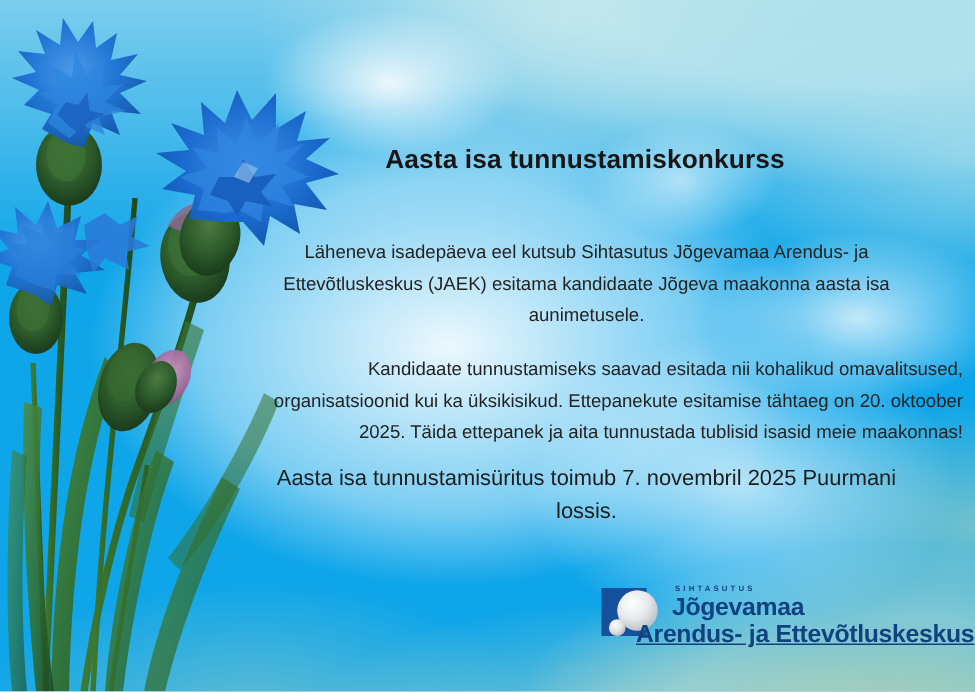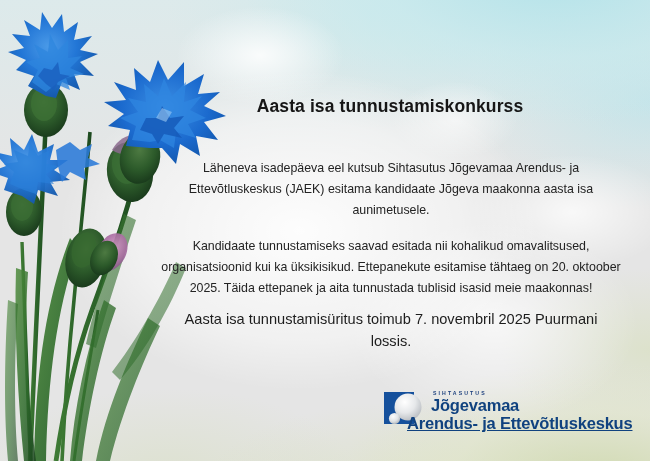--- a/index.html
+++ b/index.html
@@ -6,21 +6,21 @@
     margin: 0;
     padding: 0;
     background: #ffffff;
   }
   #poster {
     position: relative;
     width: 650px;
     height: 461px;
     overflow: hidden;
     font-family: "Liberation Sans", sans-serif;
-    background: #e5e5e5;
+    background: #0ea5e9;
   }
 
   
   .bg-layer {
     position: absolute;
     inset: 0;
     pointer-events: none;
   }
   .bg-sky {
     background:
@@ -84,39 +84,40 @@
   }
   .para-1 {
     left: 10px;
     top: 158px;
     width: 462px;
     font-size: 12.4px;
     line-height: 21px;
     text-align: center;
   }
   .para-2 {
-    left: 6px;
+    left: 22px;
     top: 236px;
     width: 470px;
     font-size: 12.4px;
     line-height: 21px;
+    text-align: right;
   }
   .para-3 {
     left: 26px;
     top: 308px;
     width: 430px;
     font-size: 14.6px;
     line-height: 22px;
     color: #1d1d1d;
   }
 
   
   .logo {
     position: absolute;
-    left: 383px;
+    left: 400px;
     top: 389px;
     display: flex;
     align-items: center;
   }
   .logo-mark {
     width: 42px;
     height: 42px;
     flex: 0 0 42px;
   }
   .logo-mark svg { display: block; }

